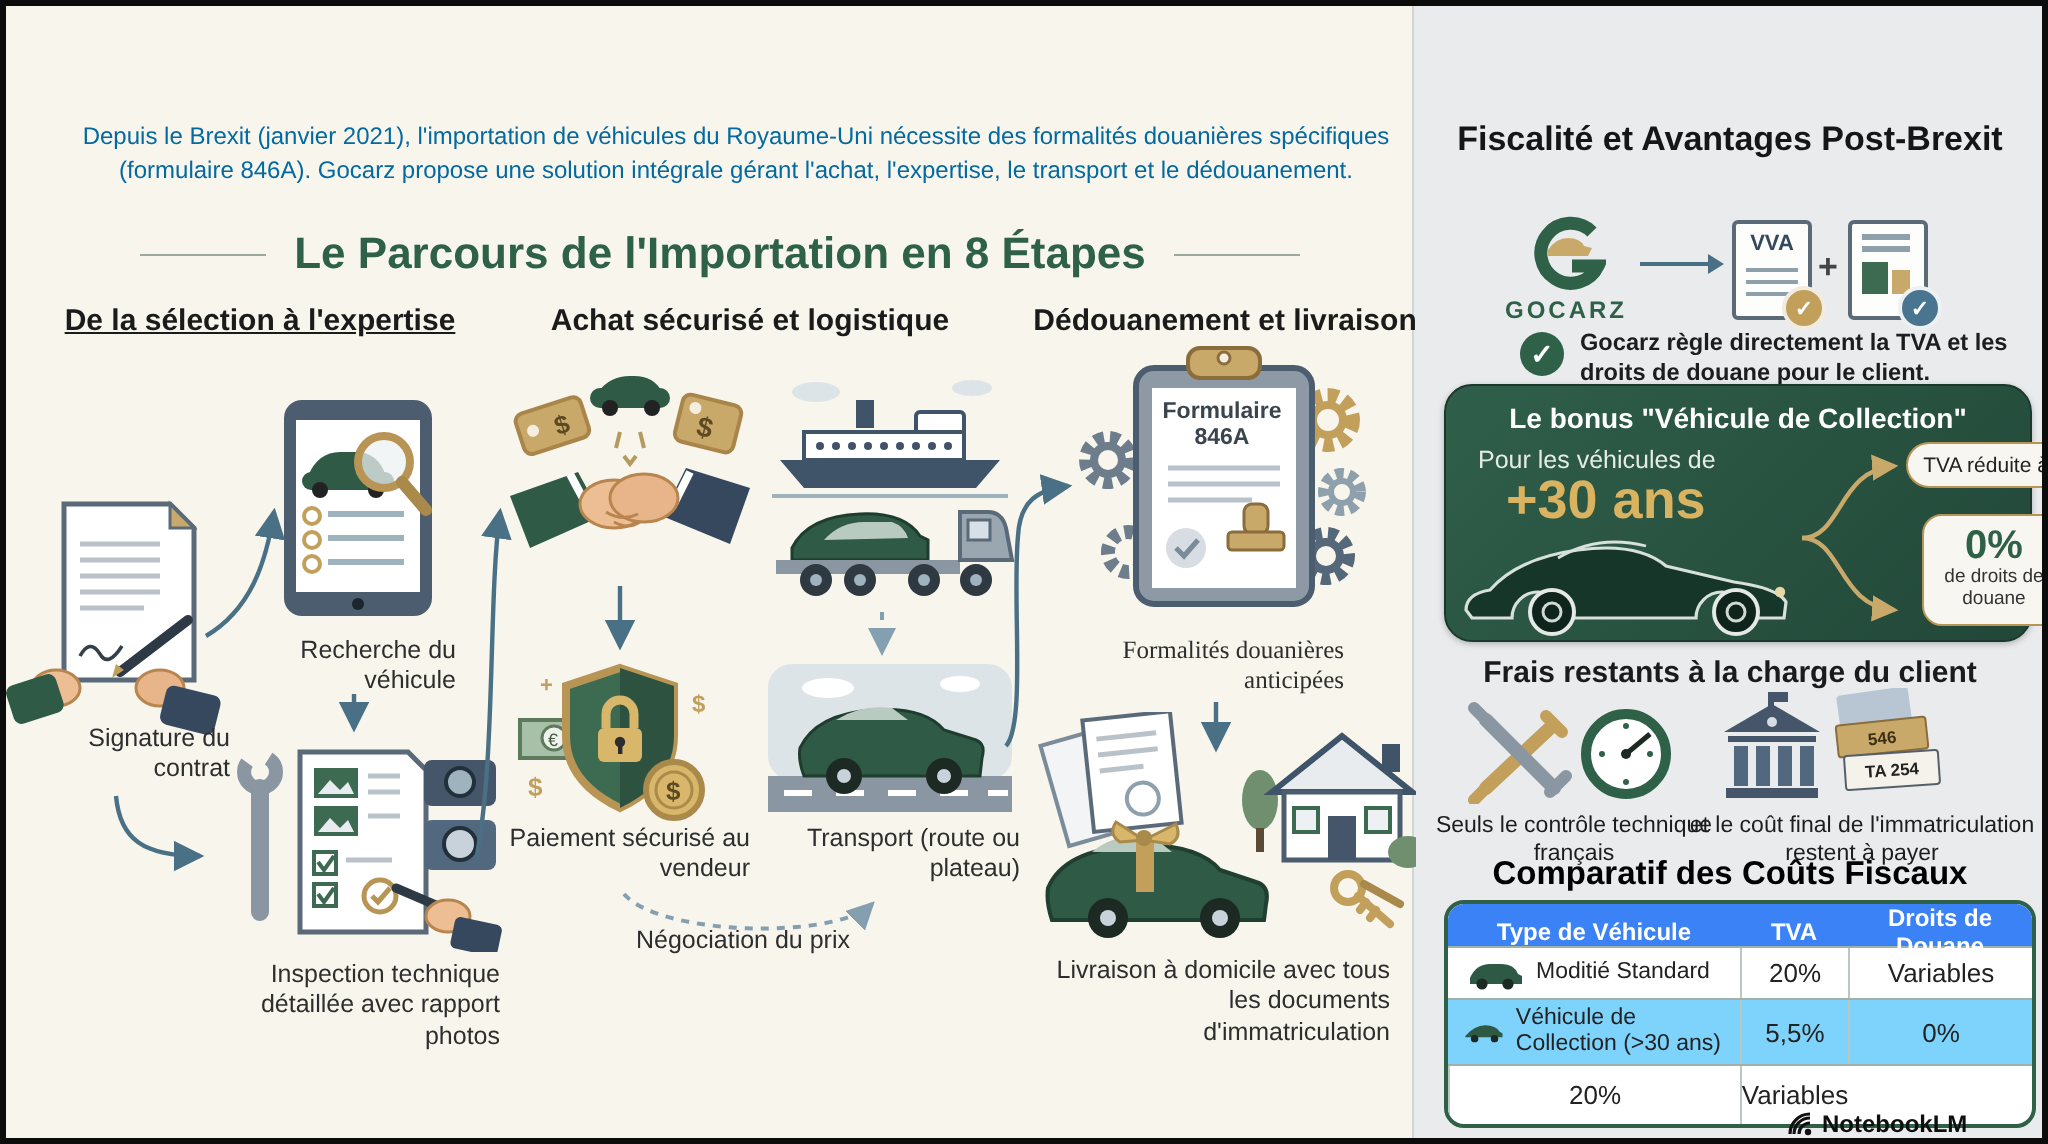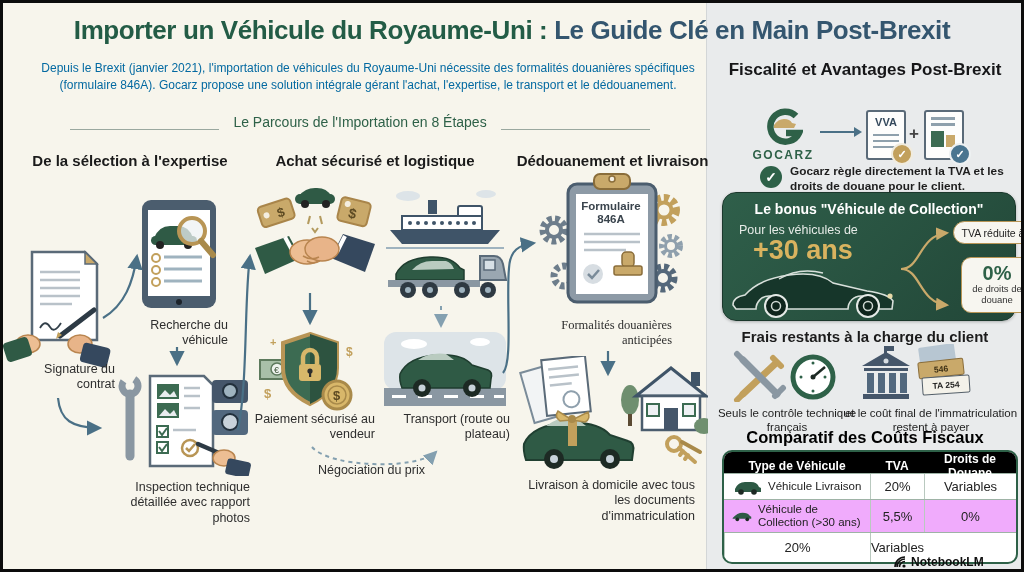--- a/index.html
+++ b/index.html
@@ -7,22 +7,22 @@
          font-family:"Liberation Sans",sans-serif;}
   .edge{position:absolute;inset:0;border:3px solid #0c0c0c;pointer-events:none;z-index:60;}
   .abs{position:absolute;}
   
   .title{position:absolute;top:15px;left:0;width:1024px;text-align:center;white-space:nowrap;
          font-size:26px;font-weight:bold;letter-spacing:-0.4px;z-index:5;}
   .title .tg{color:#235c46;}
   .title .tb{color:#34566f;}
   .subtitle{position:absolute;top:60px;left:28px;width:680px;text-align:center;
             font-size:12px;line-height:1.45;color:#0369a1;}
-  .pheading{position:absolute;top:114px;left:70px;width:580px;display:flex;align-items:flex-end;gap:14px;
-            font-size:14px;font-weight:normal;color:#2e6148;}
+  .pheading{position:absolute;top:114px;left:70px;width:580px;display:flex;align-items:center;gap:14px;
+            font-size:22px;font-weight:bold;color:#2e6148;}
   .pheading::before,.pheading::after{content:"";flex:1;border-top:1.5px solid #9aa89f;}
   .colhead{position:absolute;top:152px;font-weight:bold;font-size:15px;color:#1b1b1b;text-align:center;}
   .lbl{position:absolute;text-align:right;font-size:12.5px;line-height:1.22;color:#2e2e2e;}
   
   .sidebar{position:absolute;left:706px;top:0;width:318px;height:572px;background:#e9ebec;
            border-left:1px solid #d3d6d7;}
   .s-title{position:absolute;top:60px;left:716px;width:298px;text-align:center;
            font-size:17px;font-weight:bold;color:#161618;}
   .s-sub{position:absolute;left:716px;width:298px;text-align:center;font-weight:bold;color:#1b1b1b;}
   .brand-g{color:#2e6148;font-weight:bold;font-size:12px;letter-spacing:1.5px;text-align:center;}
@@ -45,48 +45,45 @@
   .badge2{position:absolute;left:238px;top:64px;width:70px;height:54px;background:#f7f6f0;border:1.5px solid #b89555;
           border-radius:10px;text-align:center;}
   .badge2 .v{font-size:20px;font-weight:bold;color:#2e6148;line-height:1.1;margin-top:4px;}
   .badge2 .t{font-size:9.5px;color:#333;line-height:1.15;}
   .cap{position:absolute;text-align:center;font-size:11.5px;line-height:1.25;color:#1d1d1d;}
   .plate{position:absolute;border-radius:2px;font-size:8.5px;font-weight:bold;display:flex;align-items:center;justify-content:center;}
   
   .ctable{position:absolute;left:722px;top:450px;width:292px;background:#fff;border:2px solid #2e6148;
           border-radius:10px;overflow:hidden;z-index:5;}
   .trow{display:grid;grid-template-columns:146px 54px 1fr;align-items:center;}
-  .trow.head{background:#000000;color:#fff;font-weight:bold;font-size:12px;height:21px;}
+  .trow.head{background:#3b82f6;color:#fff;font-weight:bold;font-size:12px;height:21px;}
   .trow.head div{text-align:center;}
   .trow.body{font-size:12.5px;color:#222;border-top:1px solid #9eb3a6;}
   .trow .c1{display:flex;align-items:center;gap:6px;padding:3px 2px 3px 8px;font-size:11.5px;line-height:1.15;}
   .trow .c2,.trow .c3{text-align:center;font-size:13px;border-left:1px solid #b9c9bf;align-self:stretch;
           display:flex;align-items:center;justify-content:center;}
-  .trow.tint{background:#f0abfc;}
+  .trow.tint{background:#7dd3fc;}
   .attr{position:absolute;left:893px;top:555px;display:flex;align-items:center;gap:4px;z-index:20;
         font-size:12px;font-weight:bold;color:#0f0f0f;}
   svg{display:block;}
   .arrows{position:absolute;inset:0;width:1024px;height:572px;pointer-events:none;z-index:4;}
 </style>
 </head>
 <body>
 
 <div class="frame">
 
   <div class="sidebar"></div>
 
-  <div class="title">
-    <span class="tg">Importer un Véhicule du Royaume-Uni : </span><span class="tb">Le Guide Clé en Main Post-Brexit</span>
-  </div>
   <div class="subtitle">Depuis le Brexit (janvier 2021), l'importation de véhicules du Royaume-Uni nécessite des formalités douanières spécifiques (formulaire 846A). Gocarz propose une solution intégrale gérant l'achat, l'expertise, le transport et le dédouanement.</div>
   <div class="pheading">
       <span>Le Parcours de l'Importation en 8 Étapes</span>
     </div>
 
-  <div class="colhead" style="left:25px;width:210px;">De la sélection à l'expertise</div>
+  <div class="colhead" style="left:25px;width:210px;text-decoration:underline;">De la sélection à l'expertise</div>
   <div class="colhead" style="left:270px;width:210px;">Achat sécurisé et logistique</div>
   <div class="colhead" style="left:515px;width:195px;">Dédouanement et livraison</div>
 
   <div class="abs" style="left:2px;top:240px;">
     <svg width="120" height="130" viewBox="0 0 120 130">
       <path d="M30 12 h53 l12 12 v76 h-65 z" fill="#ffffff" stroke="#5a6a78" stroke-width="2.5"></path>
       <path d="M83 12 l12 12 h-12 z" fill="#c9a96a" stroke="#5a6a78" stroke-width="1.5"></path>
       <g stroke="#b9c2c9" stroke-width="2.5">
         <line x1="38" y1="32" x2="78" y2="32"></line>
           <line x1="38" y1="40" x2="78" y2="40"></line>
@@ -472,21 +469,21 @@
       <div>TVA</div>
       <div>Droits de Douane</div>
     </div>
     <div class="trow body" style="min-height:25px;">
       <div class="c1">
         <svg width="30" height="16" viewBox="0 0 30 16">
           <path d="M3 10 q3 -7 10 -7 h6 q6 0 8 5 l2 1 v4 h-26 z" fill="#2e5a45"></path>
           <circle cx="9" cy="13" r="2.8" fill="#1d2a24"></circle>
             <circle cx="22" cy="13" r="2.8" fill="#1d2a24"></circle>
         </svg>
-        <span>Véhicule Livraison</span>
+        <span>Moditié Standard</span>
       </div>
       <div class="c2">20%</div>
       <div class="c3">Variables</div>
     </div>
     <div class="trow body tint" style="min-height:29px;">
       <div class="c1">
         <svg width="30" height="16" viewBox="0 0 30 16">
           <path d="M1 11 q7 -8 15 -8 q8 0 11 5 l2 1 v3 h-28 z" fill="#2e5a45"></path>
           <circle cx="8" cy="13" r="2.8" fill="#1d2a24"></circle>
             <circle cx="23" cy="13" r="2.8" fill="#1d2a24"></circle>

